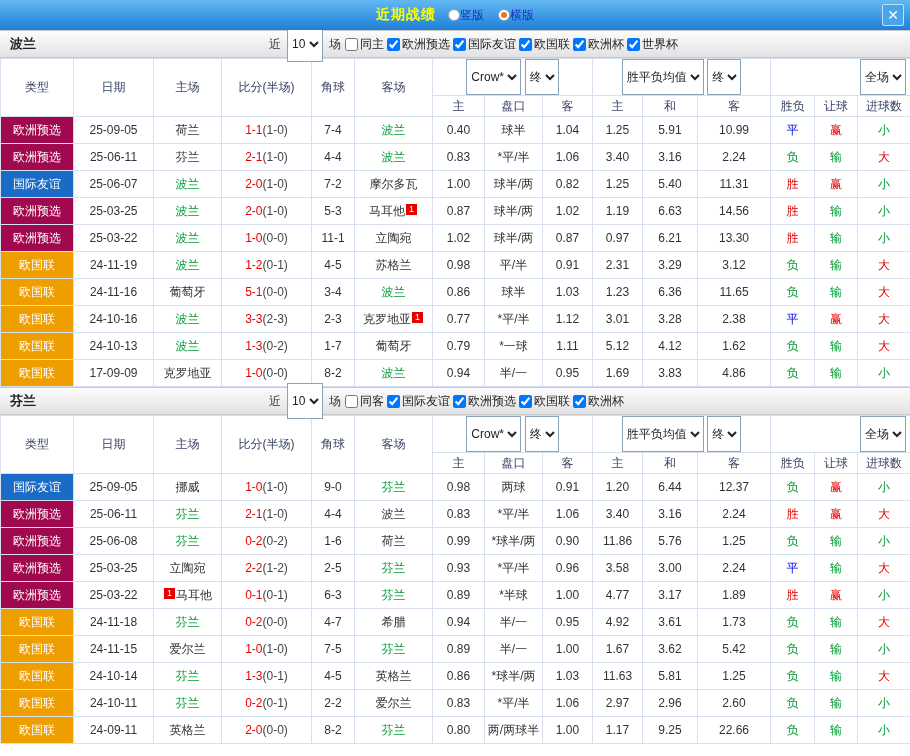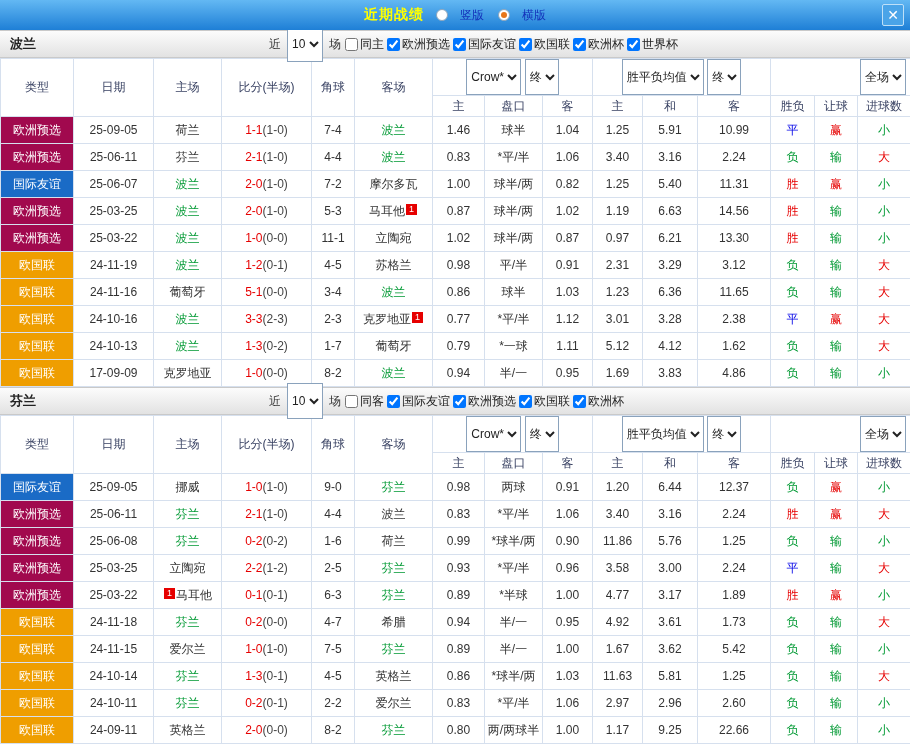--- a/index.html
+++ b/index.html
@@ -15,21 +15,21 @@
   .titlebar {
     height: 30px;
     background: linear-gradient(#63B8F3, #1E7FD6);
     display: flex;
     align-items: center;
     position: relative;
   }
   .title-center { flex: 1; display: flex; justify-content: center; align-items: center; gap: 12px; }
   .title-text { color: #FFFF00; font-weight: bold; font-size: 14px; letter-spacing: 1px; }
   .radio-group { display: flex; gap: 14px; align-items: center; }
-  .radio { display: inline-flex; align-items: center; gap: 12px; color: #1433BB; font-size: 12px; cursor: pointer; }
+  .radio { display: inline-flex; align-items: center; gap: 0; color: #1433BB; font-size: 12px; cursor: pointer; }
   .radio-dot { width: 12px; height: 12px; border-radius: 50%; background: #fff; border: 1px solid #8FA6BC; position: relative; display:inline-block; }
   .radio-dot.sel::after { content:''; position:absolute; left:2px; top:2px; right:2px; bottom:2px; border-radius:50%; background:#E8761A; }
   .close-btn {
     position: absolute; right: 6px; top: 4px;
     width: 22px; height: 22px;
     background: #4AA4E8; border: 1px solid #BEE0F8; border-radius: 2px;
     color: #fff; font-weight: bold; font-size: 14px;
     text-align: center; line-height: 20px; cursor: pointer;
   }
   
@@ -191,21 +191,21 @@
       </tr>
     </thead>
     <tbody>
         <tr>
           <td class="type-cell" style="background: rgb(161, 9, 78);">欧洲预选</td>
           <td class="date-cell">25-09-05</td>
           <td class="team-cell"><span class="team-plain">荷兰</span></td>
           <td class="score-cell"><span class="score">1-1</span><span class="half">(1-0)</span></td>
           <td class="corner-cell">7-4</td>
           <td class="team-cell"><span class="team-green">波兰</span></td>
-          <td class="num">1.46</td>
+          <td class="num">0.40</td>
           <td class="num">球半</td>
           <td class="num">1.04</td>
           <td class="num">1.25</td>
           <td class="num">5.91</td>
           <td class="num">10.99</td>
           <td class="c-blue">平</td>
           <td class="c-red">赢</td>
           <td class="c-green">小</td>
         </tr>
         <tr>

